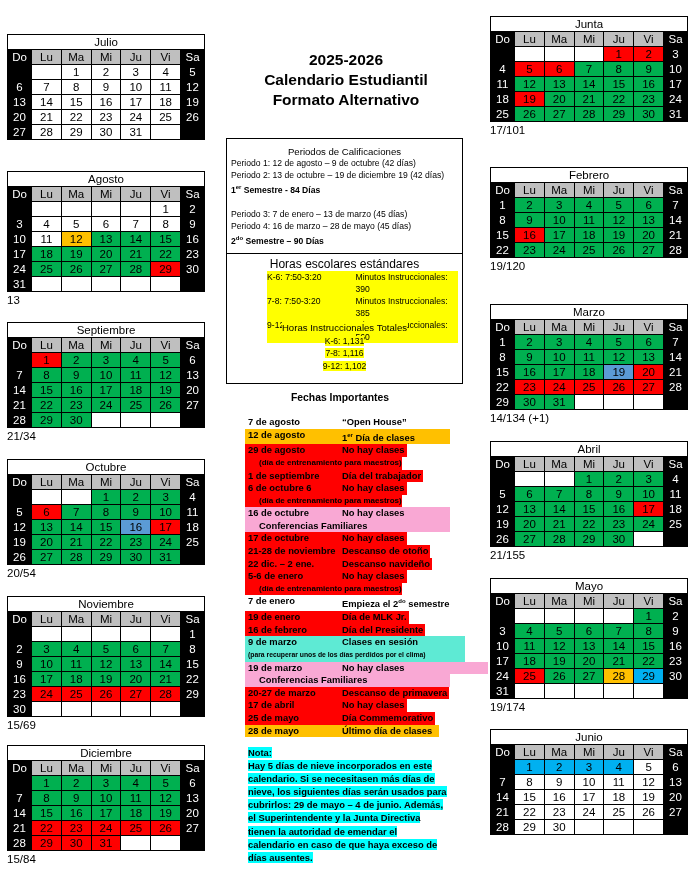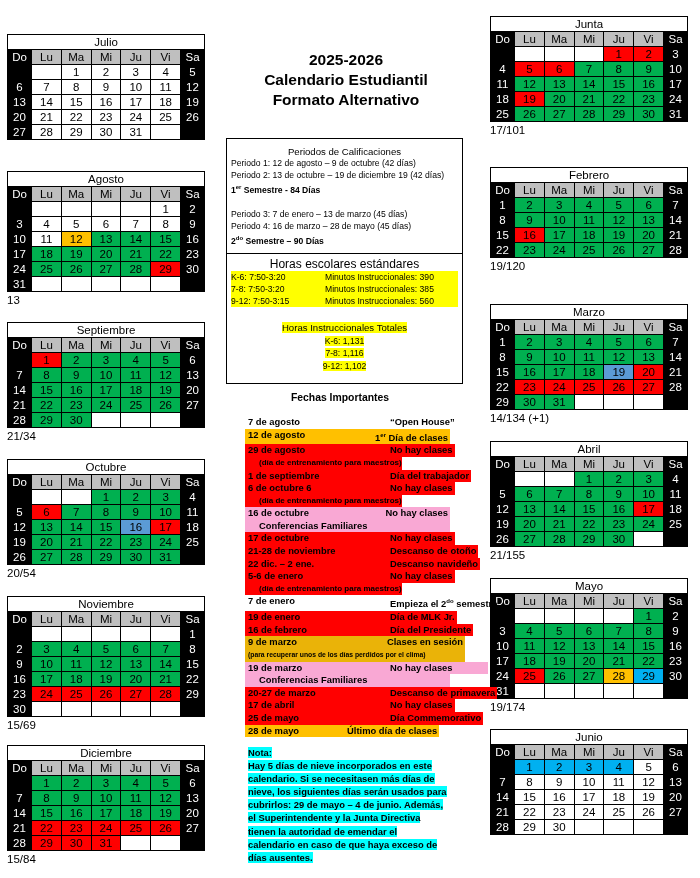--- a/index.html
+++ b/index.html
@@ -26,37 +26,37 @@
   .main-title { position:absolute; left:226px; top:50px; width:240px; text-align:center;
                 font-weight:bold; font-size:15.5px; line-height:20px; }
   .info-box { position:absolute; left:226px; top:138px; width:235px; height:244px;
               border:1px solid #000; font-size:8.6px; }
   .info-box .sec-title { text-align:center; font-size:9.6px; margin-top:7px; }
   .info-box .line { padding-left:4px; line-height:12px; white-space:nowrap; }
   .info-box .bold { font-weight:bold; }
   .info-box .divider { border-top:1px solid #000; position:absolute; left:0; right:0; top:114px; }
   .hl { background:#ffff00; }
   .hours { position:absolute; top:119px; left:4px; right:4px; }
-  .hours .row { display:flex; line-height:12px; }
+  .hours .row { display:flex; line-height:12px;margin-left:36px; }
   .hours .row span { display:inline-block; }
   .hours .row .a { width:94px; }
   .totals { position:absolute; top:183px; left:0; right:0; text-align:center; line-height:12.5px; }
   .totals .t1 { font-size:9.6px; }
 
   .dates { position:absolute; left:245px; top:392px; width:210px; font-size:9.4px; font-weight:bold; }
   .dates .head { text-align:center; font-size:10.4px; margin-left:-20px; margin-bottom:13px; }
   .ev { display:flex; line-height:12.6px; white-space:nowrap; }
   .ev .d { width:94px; padding-left:3px; }
-  .ev .n { flex:1;margin-left:48px; }
+  .ev .n { flex:1; }
   .ev.sub { padding-left:14px; font-size:8px; font-weight:bold; }
   .ev.subsm { font-size:6.8px; padding-left:3px; }
   .bgr { background:#ff0000; }
   .bgo { background:#ffc000; }
   .bgb { background:#f9a8d4; }
-  .bgg { background:#eab308; }
+  .bgg { background:#5eead4; }
 
   .nota { position:absolute; left:248px; top:746px; width:205px; font-size:9.4px;
           font-weight:bold; line-height:13.1px; }
   .nota span { background:#00ffff; }
 </style>
 </head>
 <body>
 
 <div id="cal-julio" class="cal" style="left:7px;  top:34px;">
     <table>

